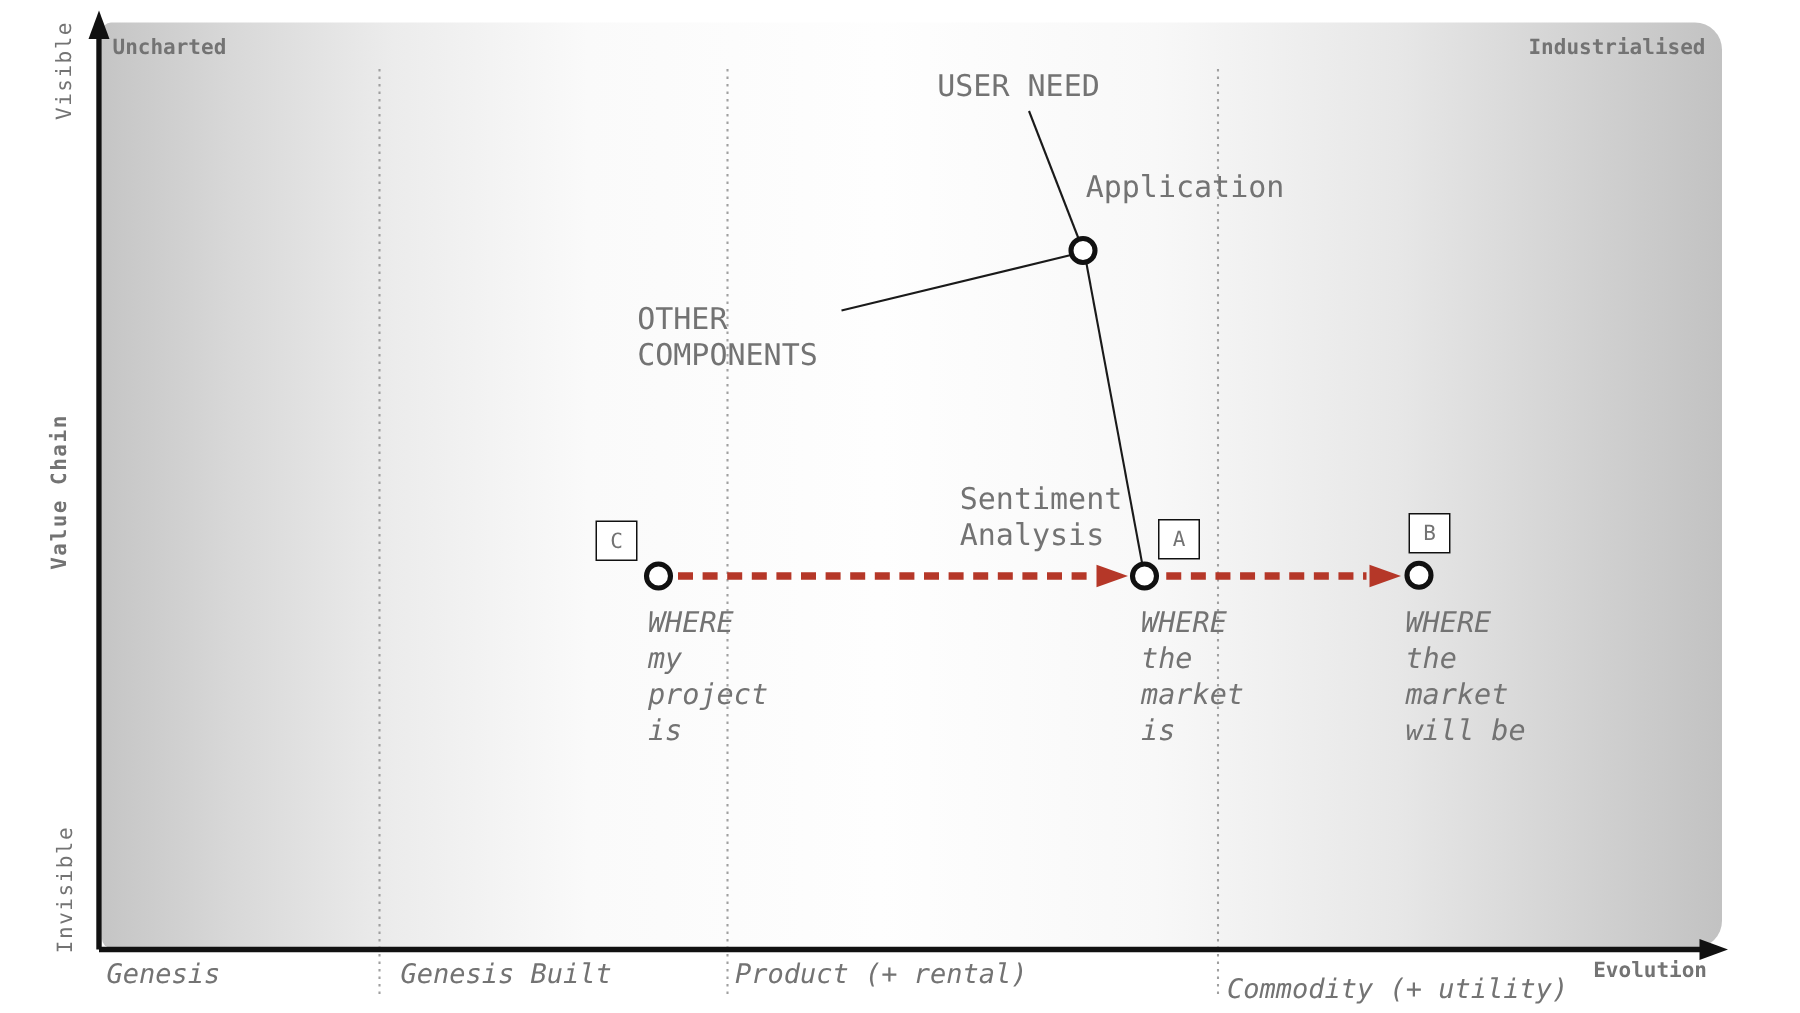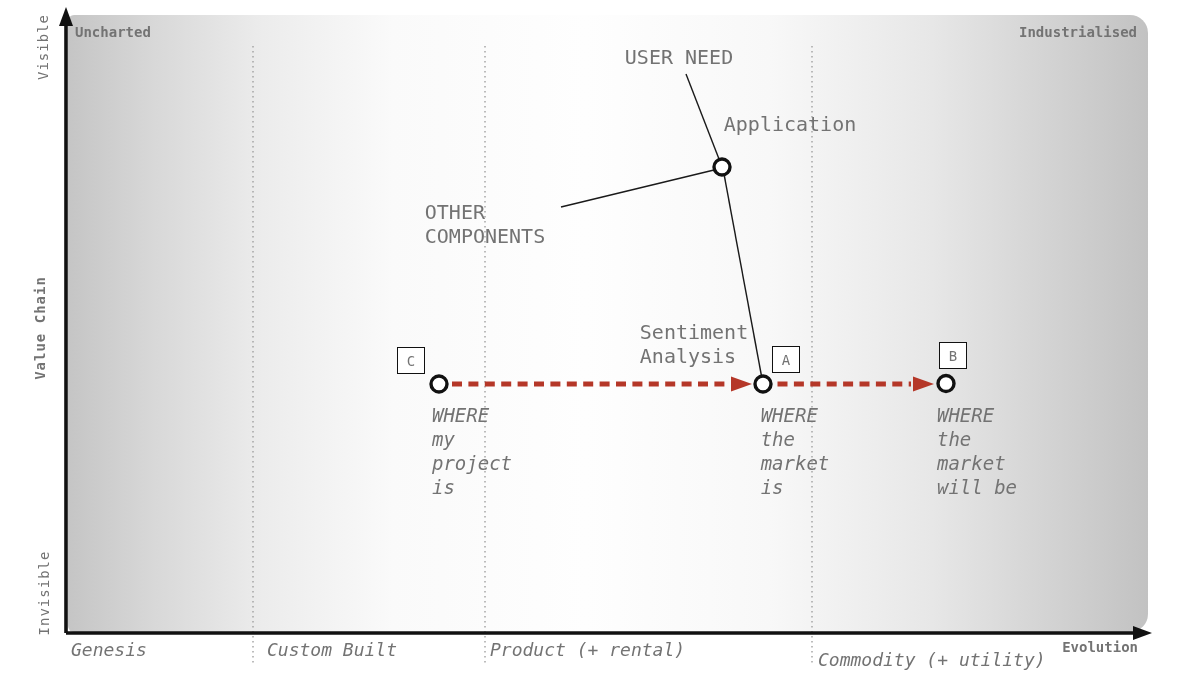--- a/index.html
+++ b/index.html
@@ -61,21 +61,21 @@
   </svg>
 
   <div class="corner" style="left:75px;top:24px;">Uncharted</div>
   <div class="corner" style="right:63px;top:24px;">Industrialised</div>
 
   <div class="vlabel" style="left:43px;top:47px;">Visible</div>
   <div class="vlabel vbold" style="left:40px;top:328px;">Value Chain</div>
   <div class="vlabel" style="left:44px;top:593px;">Invisible</div>
 
   <div class="stage-lbl" style="left:71px;top:639px;">Genesis</div>
-  <div class="stage-lbl" style="left:267px;top:639px;">Custom Built</div>
+  <div class="stage-lbl" style="left:267px;top:639px;">Genesis Built</div>
   <div class="stage-lbl" style="left:490px;top:639px;">Product (+ rental)</div>
   <div class="stage-lbl" style="left:818px;top:649px;">Commodity (+ utility)</div>
   <div class="axis-lbl" style="right:62px;top:639px;">Evolution</div>
 
   <div class="lbl node-lbl" style="left:679px;top:45px;">USER NEED</div>
   <div class="lbl node-lbl" style="left:790px;top:112px;">Application</div>
   <div class="lbl node-lbl" style="left:485px;top:200px;">OTHER
 COMPONENTS</div>
   <div class="lbl node-lbl" style="left:694px;top:320px;">Sentiment
 Analysis</div>

